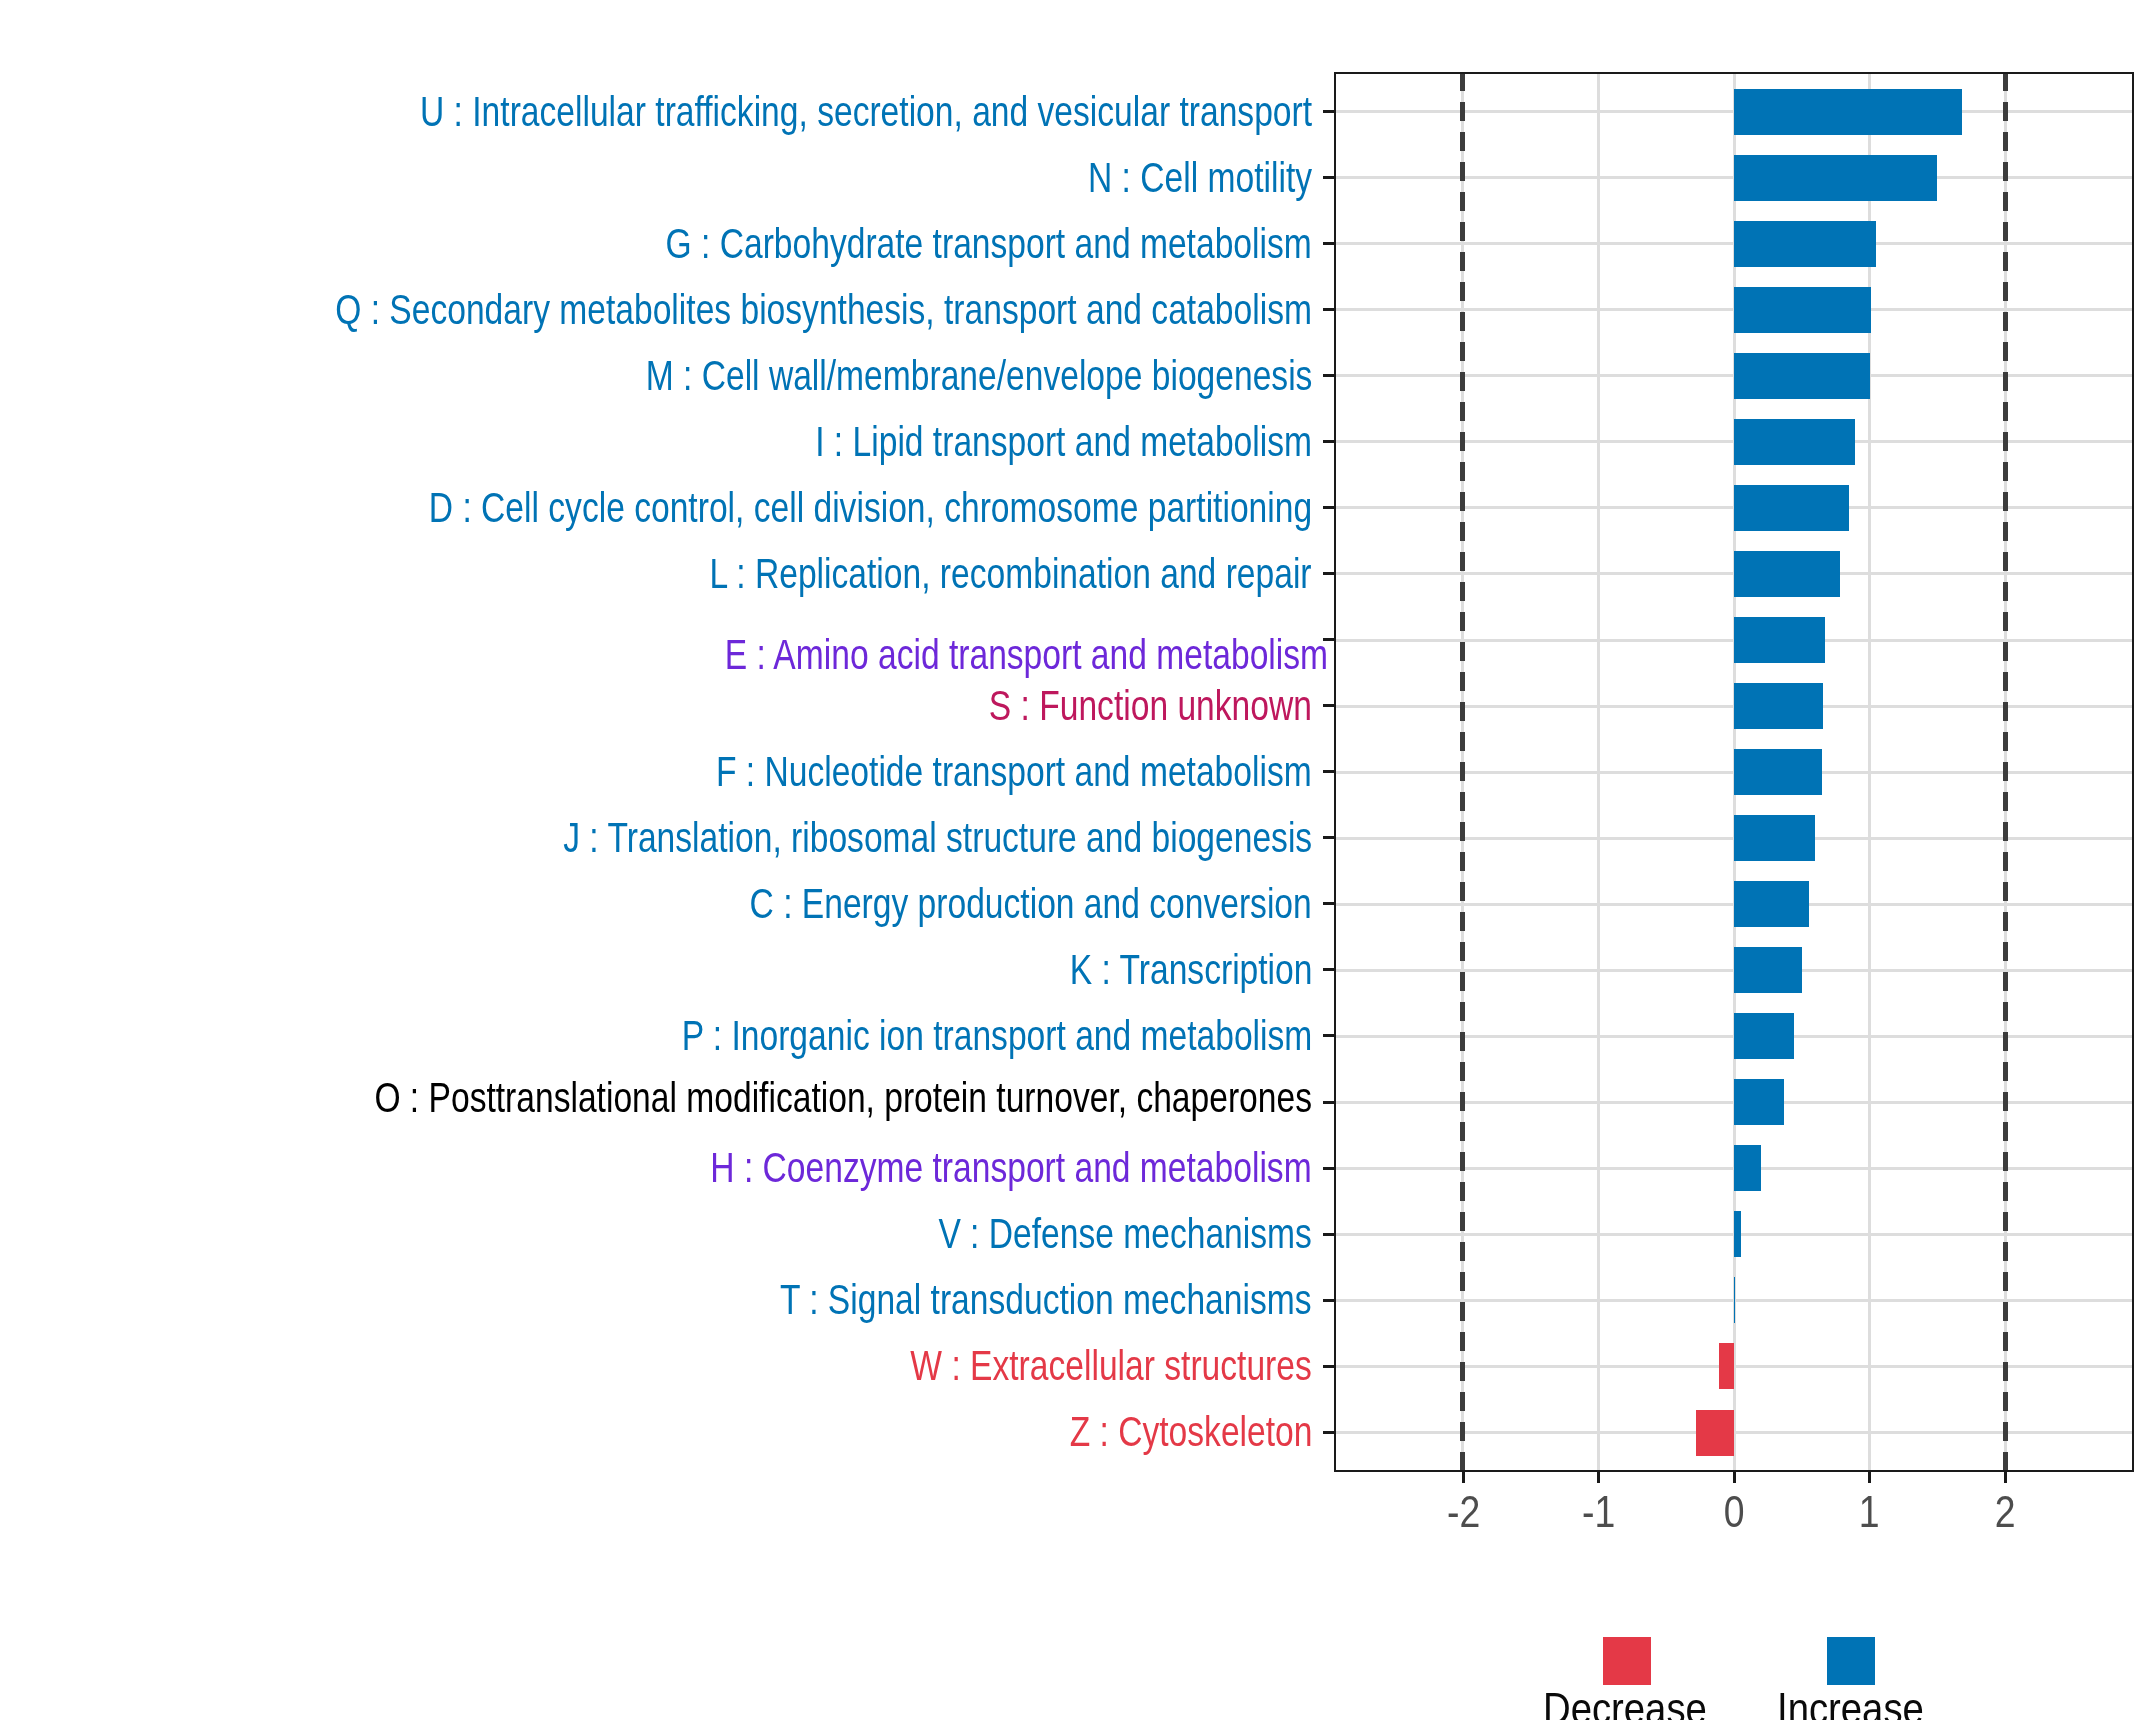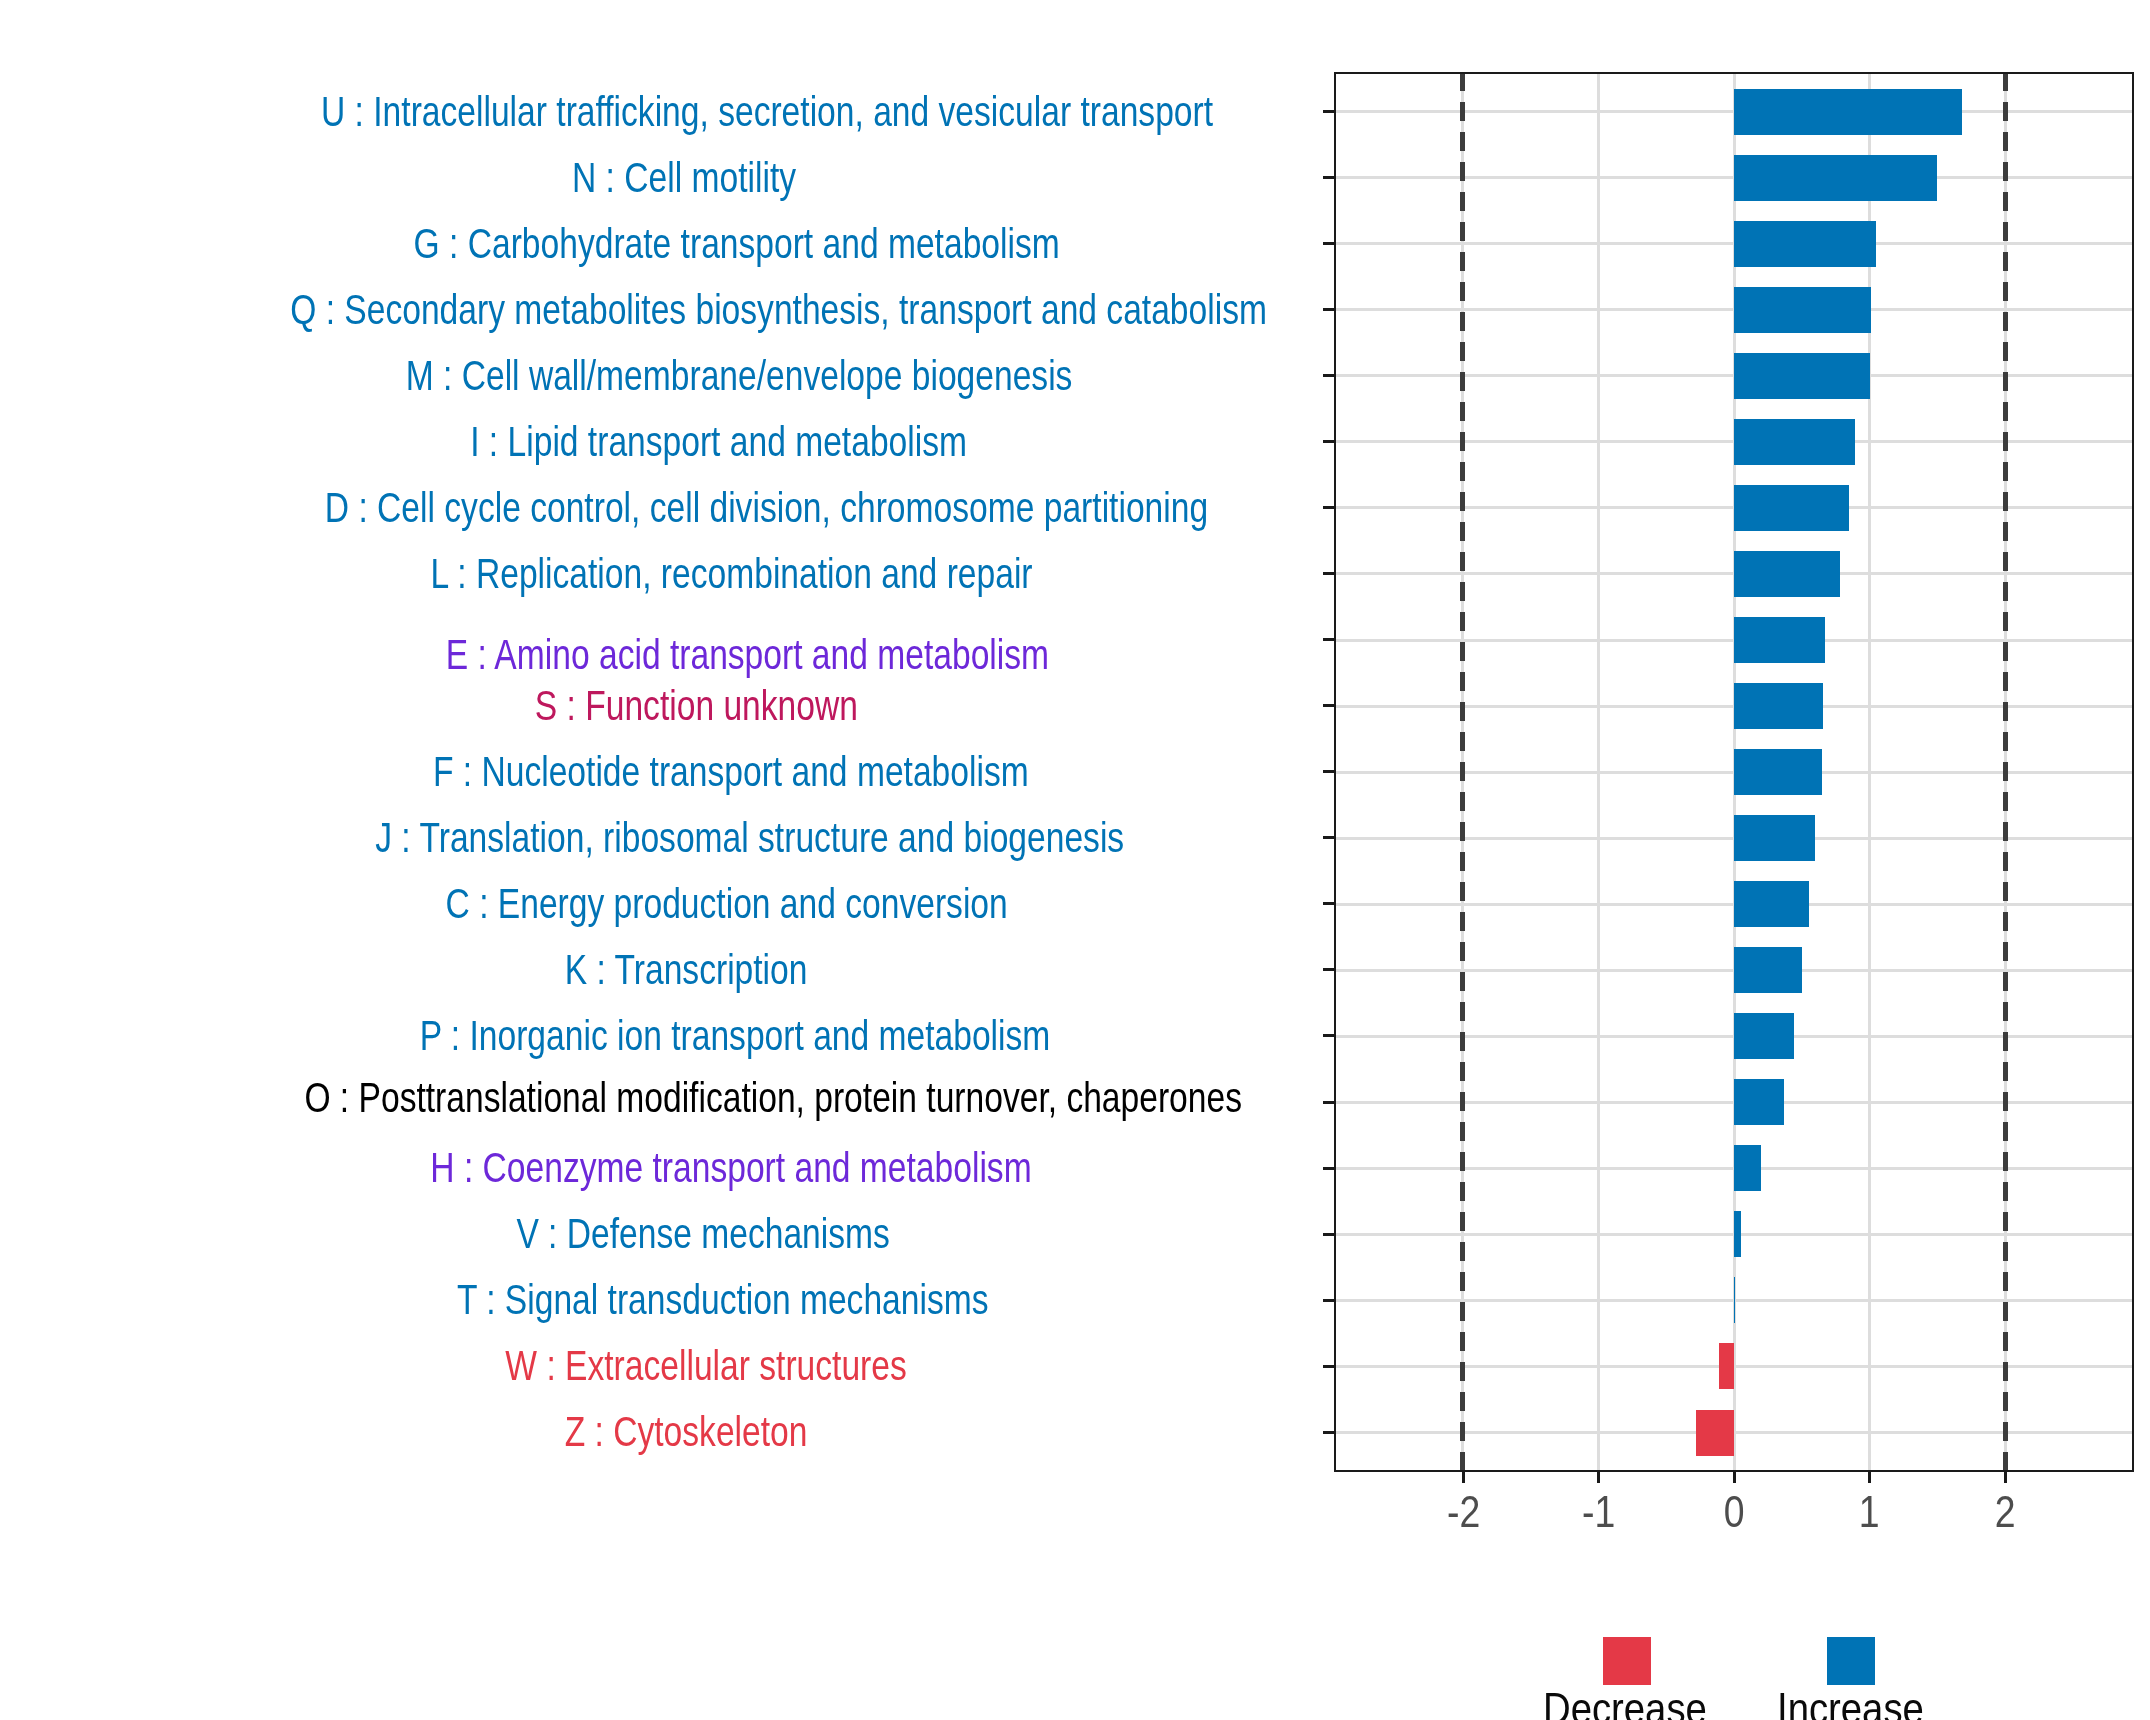--- a/index.html
+++ b/index.html
@@ -71,21 +71,21 @@
   .x-tick {
     position: absolute;
     width: 2.9px;
     height: 10.8px;
     background: #1A1A1A;
   }
   .y-label {
     position: absolute;
     left: 0;
     width: 1312px;
-    text-align: center;
+    text-align: right;
     font-size: 42px;
     line-height: 52px;
     height: 52px;
     white-space: nowrap;
   }
   .y-label > span {
     display: inline-block;
     transform: scaleX(0.80);
     transform-origin: 100% 50%;
   }

